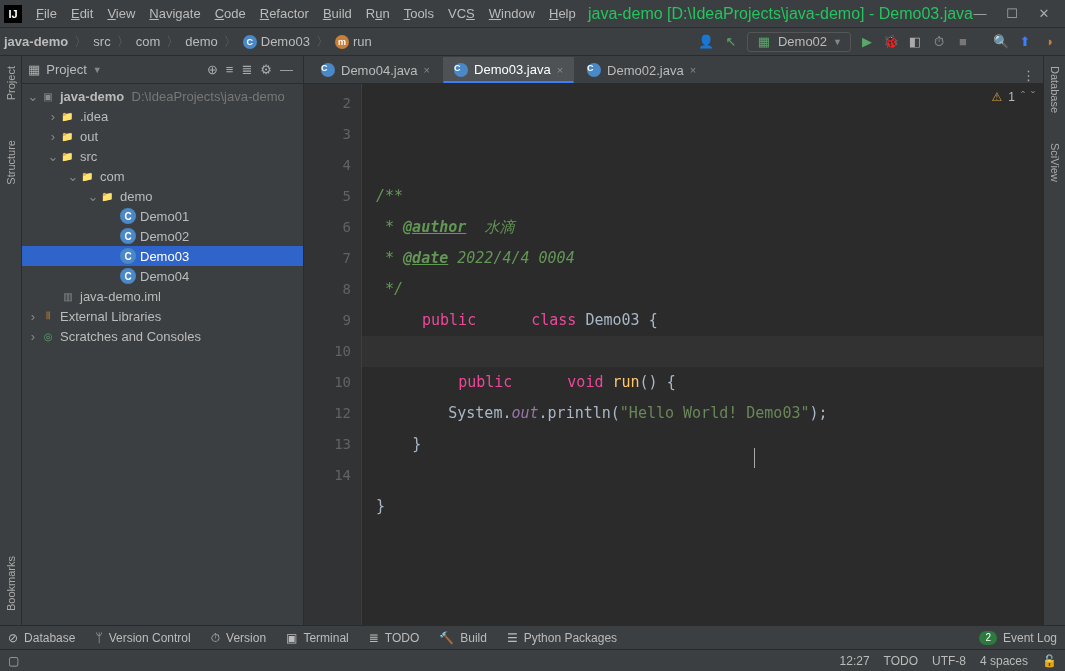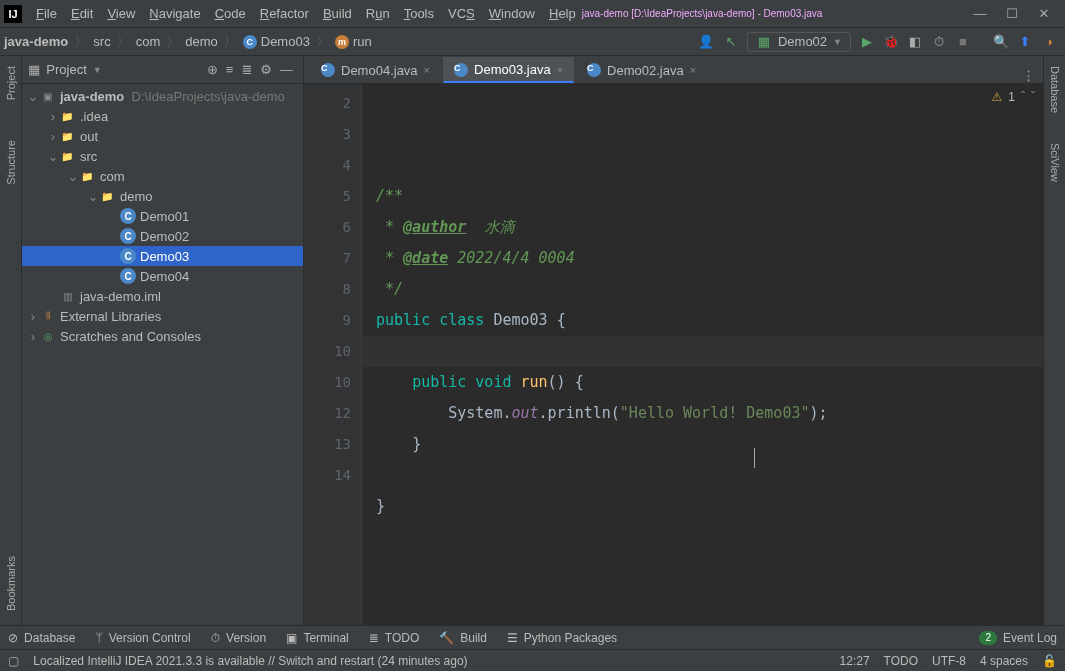--- a/index.html
+++ b/index.html
@@ -2,21 +2,21 @@
 <html><head>
 <meta charset="utf-8">
 <style>
   * { margin: 0; padding: 0; box-sizing: border-box; }
   body { font-family: "Segoe UI", Arial, sans-serif; font-size: 13px; background: #3c3f41; color: #bbbbbb; width: 1065px; height: 671px; overflow: hidden; display: flex; flex-direction: column; }
   .titlebar { height: 28px; background: #3c3f41; display: flex; align-items: center; padding: 0 4px; border-bottom: 1px solid #2b2b2b; }
   .titlebar .logo { width: 18px; height: 18px; background: #000; display: flex; align-items: center; justify-content: center; color: #fff; font-weight: bold; font-size: 11px; margin-right: 8px; }
   .menubar { display: flex; gap: 2px; }
   .menubar span { padding: 2px 6px; cursor: default; }
   .menubar span u { text-decoration: underline; }
-  .titlebar .title-center { flex: 1; text-align: left; color: #f0abfc; font-size: 10px; }
+  .titlebar .title-center { flex: 1; text-align: right; color: #22c55e; font-size: 16px; }
   .winctrl { display: flex; gap: 18px; padding-right: 10px; color: #aaa; }
   .winctrl span { width: 14px; text-align: center; }
   .navbar { height: 28px; background: #3c3f41; display: flex; align-items: center; border-bottom: 1px solid #2b2b2b; }
   .breadcrumb { display: flex; align-items: center; gap: 4px; padding-left: 4px; flex: 1; }
   .breadcrumb .sep { color: #666; padding: 0 2px; }
   .breadcrumb .crumb { color: #bbb; }
   .crumb .c-icon { display:inline-flex; width:14px; height:14px; border-radius:50%; color:#fff; font-size:9px; font-weight:bold; align-items:center; justify-content:center; margin-right:4px; vertical-align:middle;}
   .c-icon.blue{background:#4a88c7;}
   .c-icon.orange{background:#c87f3a;}
   .nav-right { display: flex; align-items: center; gap: 8px; padding-right: 8px; }
@@ -49,21 +49,21 @@
   .etab{height:26px;display:flex;align-items:center;gap:6px;padding:0 10px;background:#3c3f41;border:1px solid transparent;color:#bbb;margin-right:2px; cursor:default;}
   .etab.active{background:#4e5254;border-bottom:2px solid #3d7eff;color:#fff;}
   .etab .close{color:#888;font-size:11px;}
   .tabsbar .tabspacer{flex:1;}
   .tabsbar .tabmenu{padding:0 8px;color:#aaa;}
   .code-wrap{flex:1;display:flex;position:relative;}
   .gutter{width:58px;background:#313335;text-align:right;color:#606366;padding:4px 10px 0 0;font-family:Consolas,monospace;font-size:14px;line-height:31px;border-right:1px solid #3c3f41;position:relative;}
   .gutter .gline{height:31px;}
   .code{flex:1;font-family:Consolas,monospace;font-size:15px;line-height:31px;padding:4px 0 0 14px;white-space:pre;color:#a9b7c6;position:relative;}
   .hl-line{position:absolute;left:0;right:0;height:31px;background:#323232;top:0;}
-  .kw{color:#14b8a6;}
+  .kw{color:#ec4899;margin-left:46px;}
   .doc{color:#629755;font-style:italic;}
   .doctag{color:#629755;font-style:italic;font-weight:bold;text-decoration:underline;}
   .str{color:#6a8759;}
   .field{color:#9876aa;font-style:italic;}
   .fn{color:#ffc66d;}
   .cls{color:#a9b7c6;}
   .warn-strip{position:absolute;top:6px;right:8px;display:flex;align-items:center;gap:6px;color:#bbb;font-size:12px;}
   .warn-strip .wico{color:#d9a343;}
   .statusbar-top{height:24px;background:#3c3f41;border-top:1px solid #2b2b2b;display:flex;align-items:center;padding:0 8px;gap:20px;font-size:12px;}
   .statusbar-top .sbitem{display:flex;align-items:center;gap:6px;color:#bbb;}
@@ -319,20 +319,19 @@
     </span>
   <span class="spacer"></span>
   <span class="sbitem">
       <span class="badge-green">2</span>
       <span>Event Log</span>
     </span>
 </div>
 
 <div class="statusbar-bot">
   <span style="color:#aaa;">▢</span>
-  <span>Localized IntelliJ IDEA 2021.3.3 is available // Switch and restart (24 minutes ago)</span>
   <span class="spacer"></span>
   <span>12:27</span>
   <span>TODO</span>
   <span>UTF-8</span>
   <span>4 spaces</span>
   <span style="color:#aaa;">🔓</span>
 </div>
 
 </body></html>

